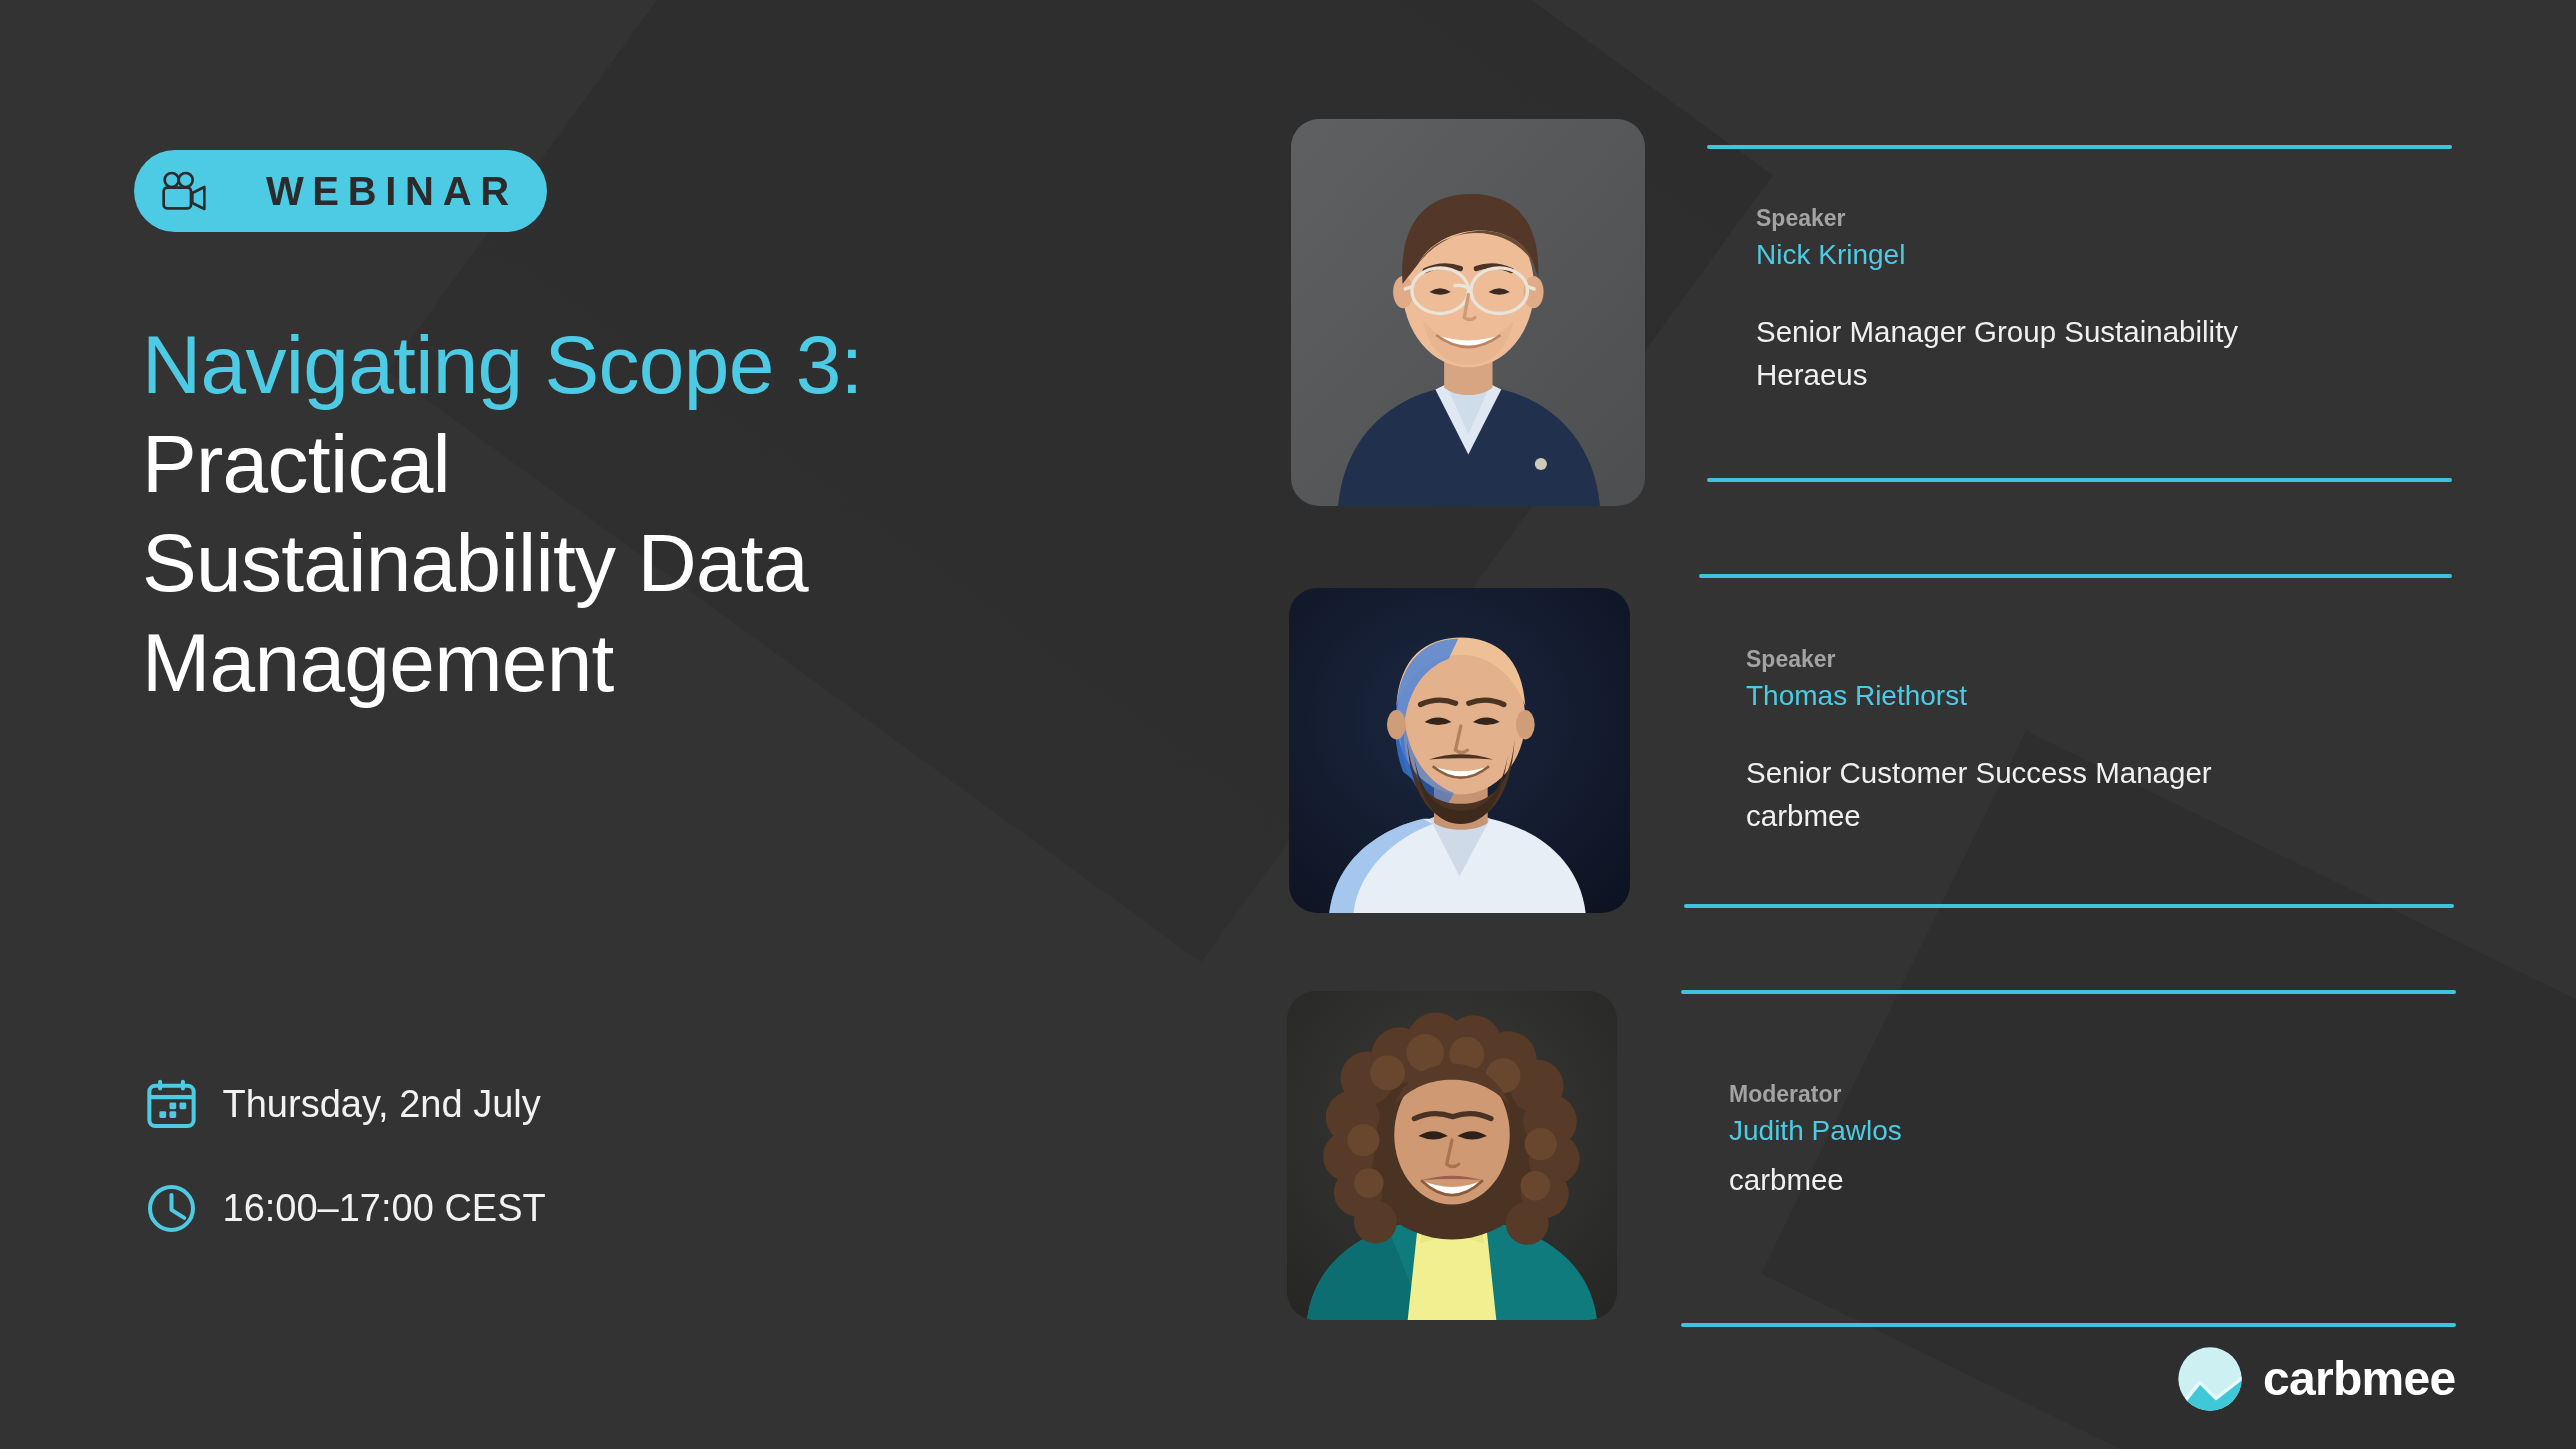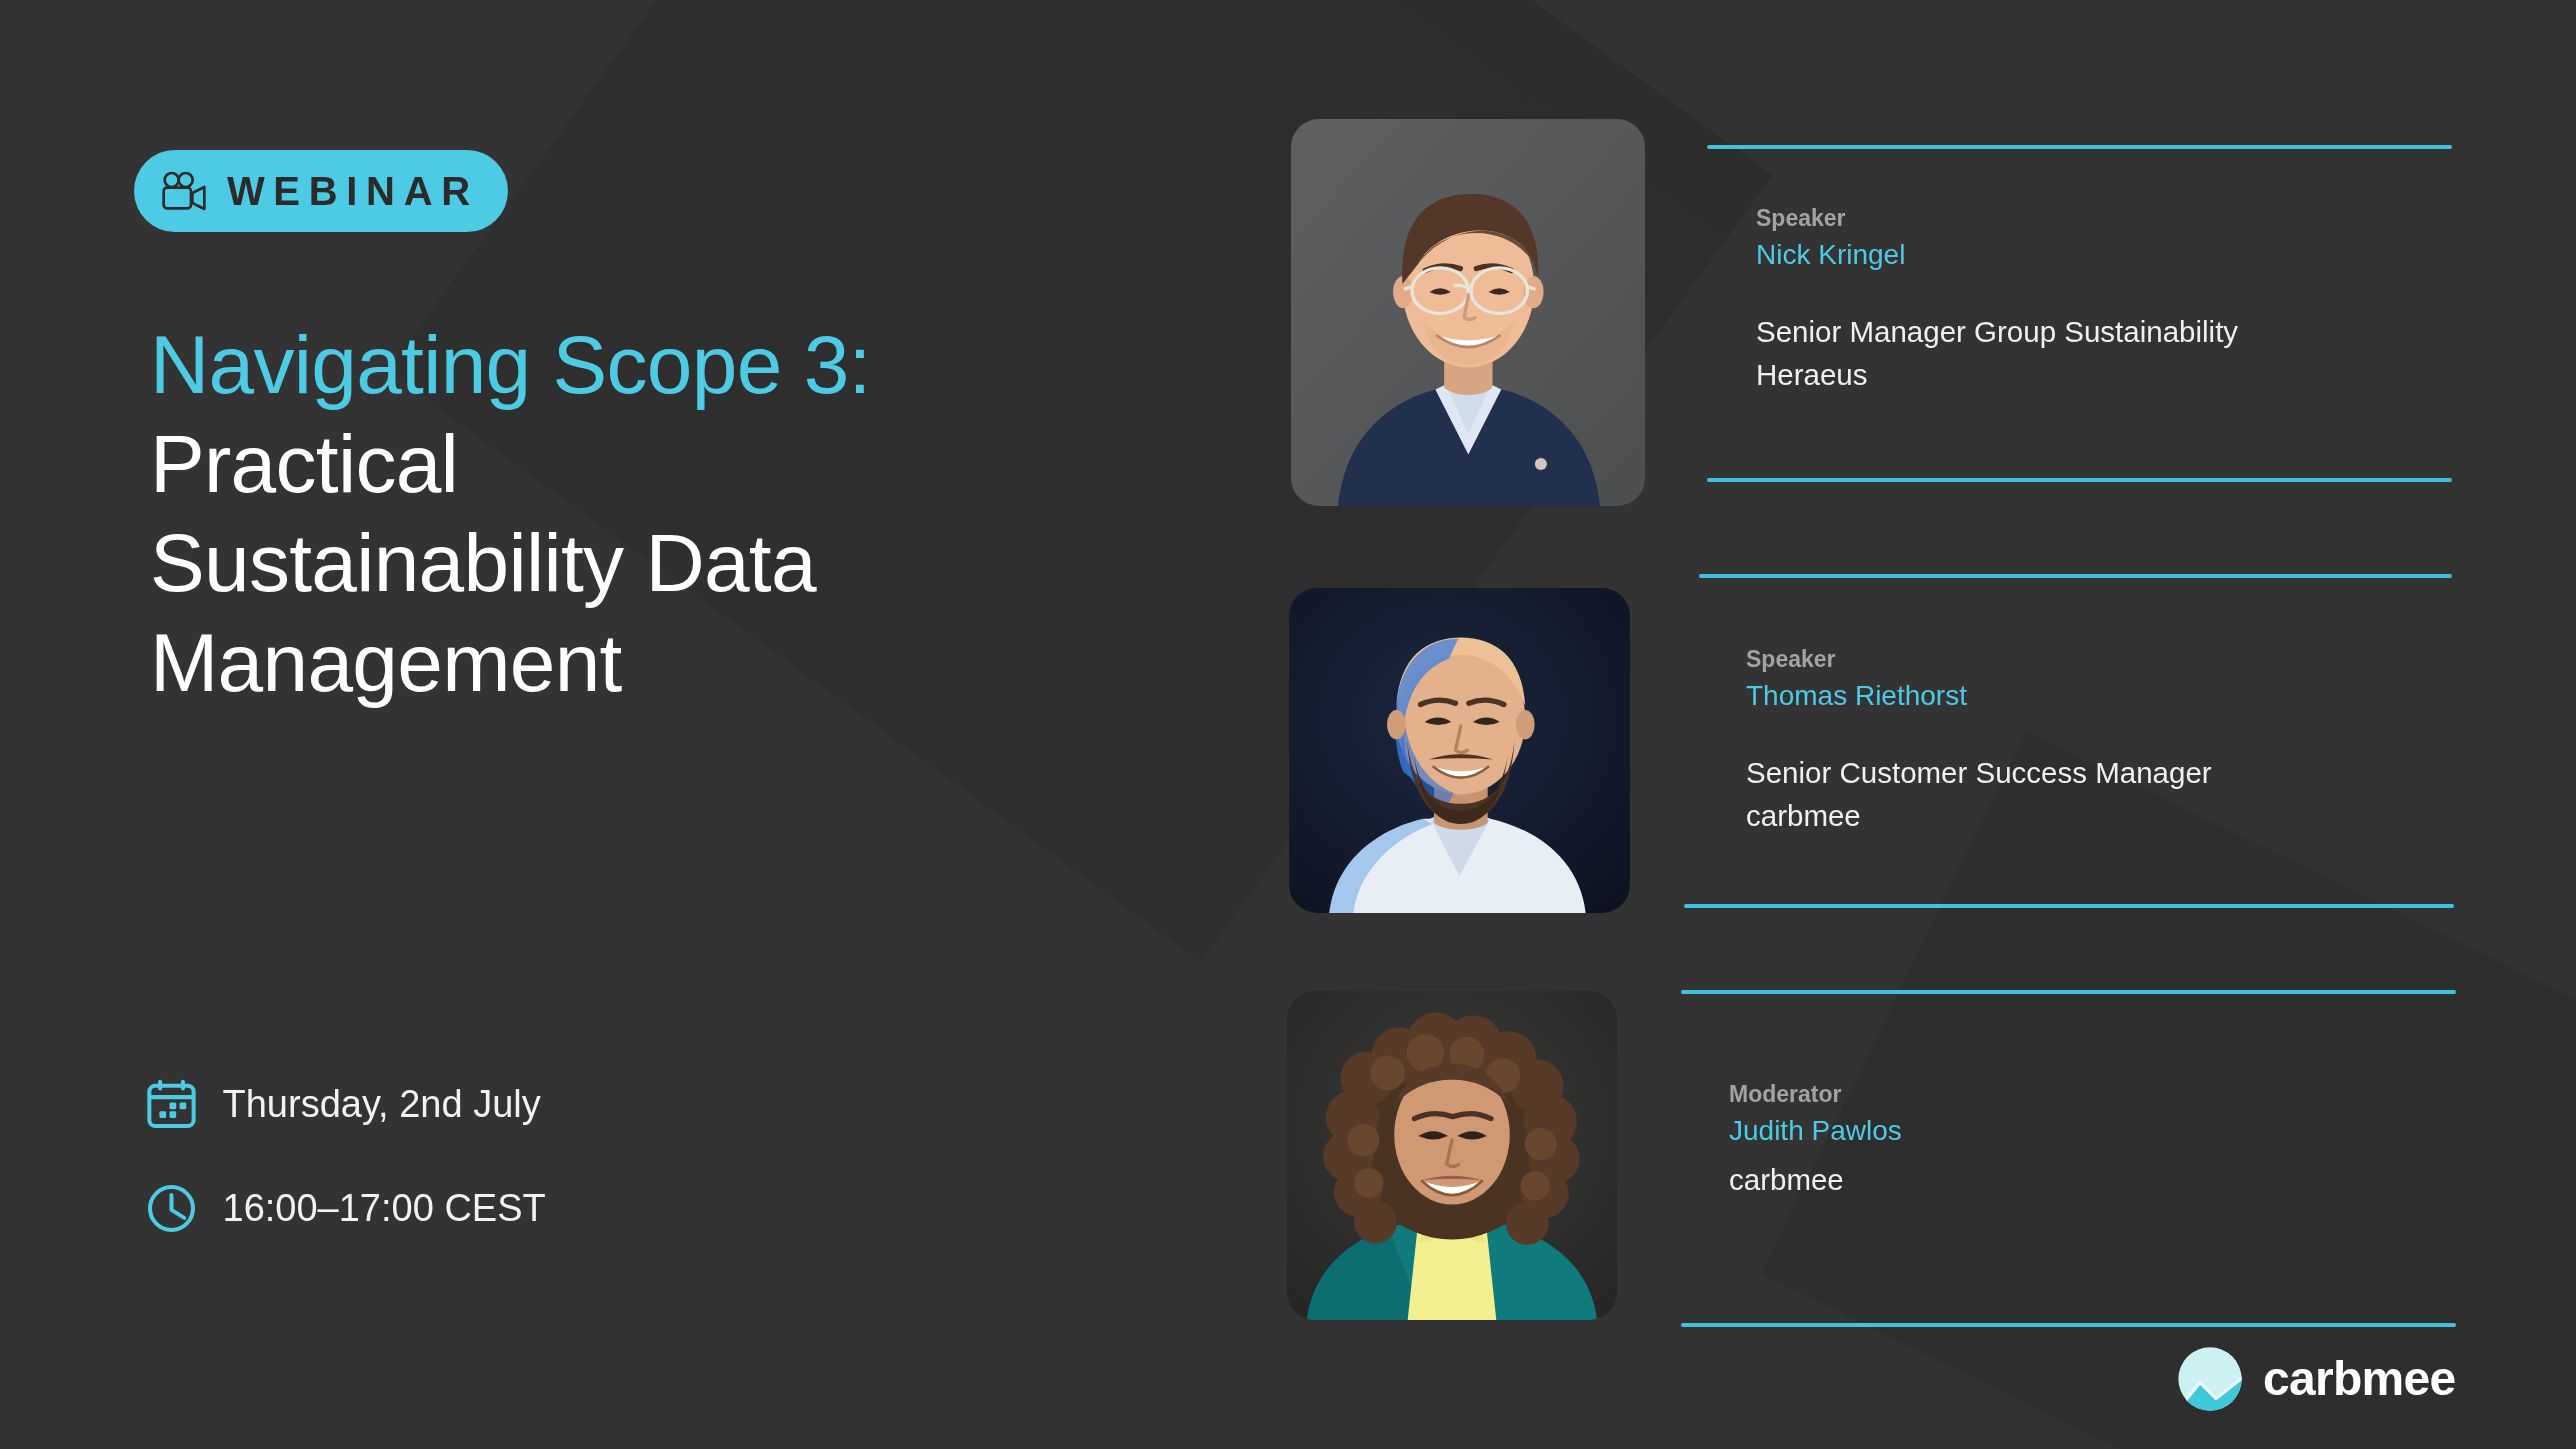--- a/index.html
+++ b/index.html
@@ -53,40 +53,41 @@
     position: absolute;
     left: 0;
     top: 150px;
     display: flex;
     align-items: center;
     height: 82px;
     padding: 0 29.5px 0 25.5px;
     border-radius: 41px;
     background: #4ecbe4;
     box-sizing: border-box;
+    gap: 39px;
   }
   .webinar-badge .cam-icon {
     width: 50px;
     height: 40px;
     margin-right: 17.4px;
     flex: 0 0 auto;
     display: block;
   }
   .webinar-badge .badge-text {
     font-size: 40px;
     font-weight: 700;
     letter-spacing: 8.7px;
     color: #2b2b2b;
     line-height: 1;
     white-space: nowrap;
   }
 
   .headline {
     position: absolute;
-    left: 16px;
+    left: 8px;
     top: 315px;
     width: 1087px;
   }
   .headline .hl-line {
     font-size: 82px;
     line-height: 1.21;
     font-weight: 400;
     color: #ffffff;
     letter-spacing: -0.7px;
     white-space: nowrap;

